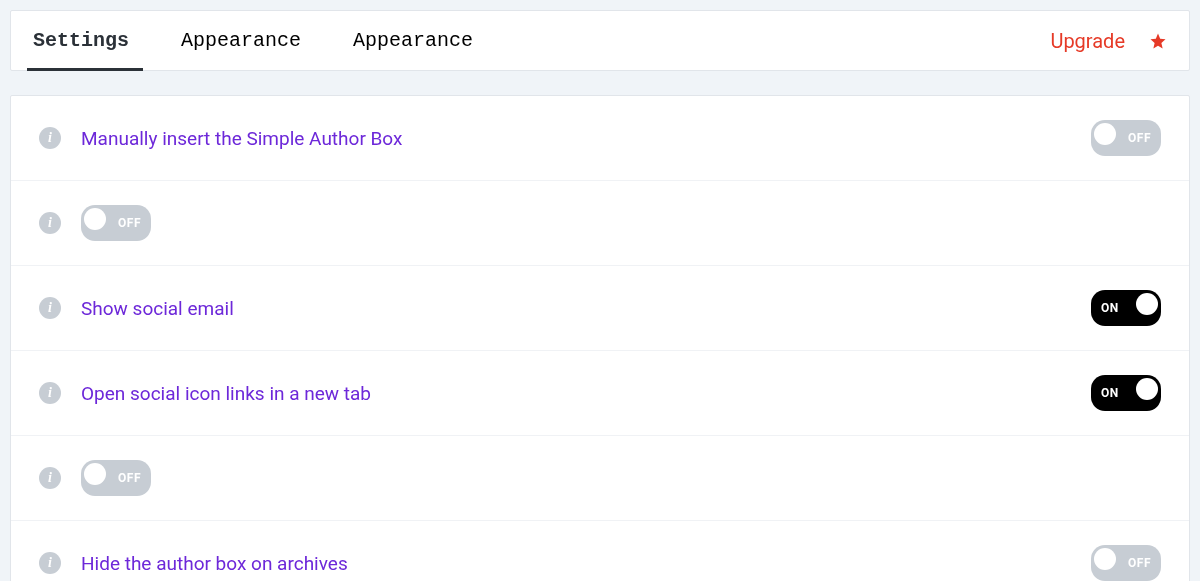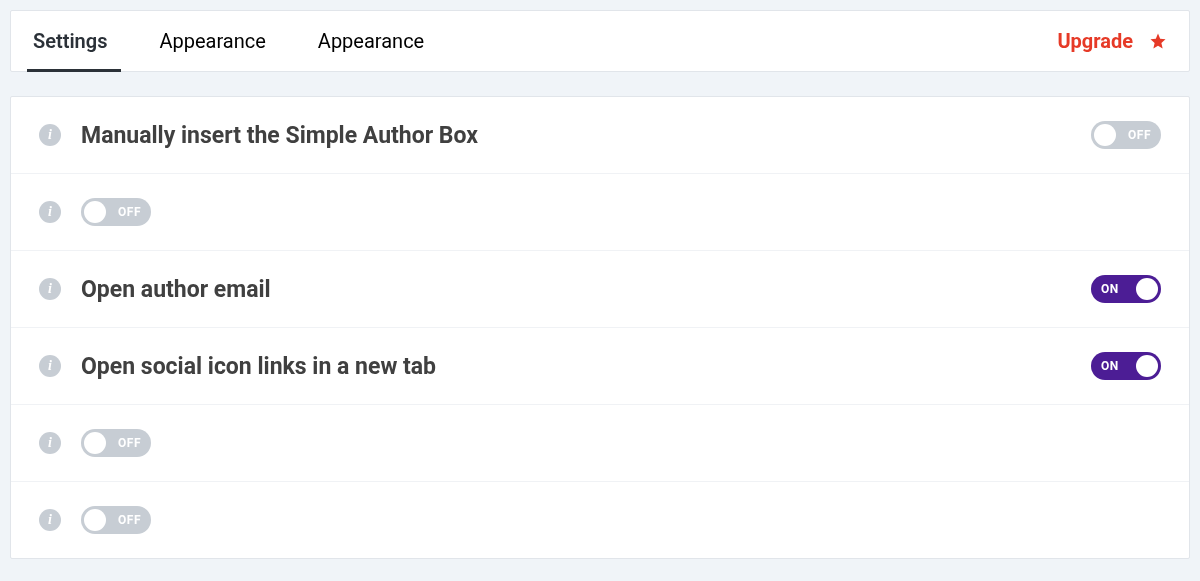--- a/index.html
+++ b/index.html
@@ -20,20 +20,21 @@
       border: 1px solid #e1e5ea;
       border-radius: 2px;
       display: flex;
       align-items: center;
       justify-content: space-between;
       padding: 0 22px 0 0;
     }
     .tabs {
       display: flex;
       align-items: flex-start;
+      font-family: Liberation Mono, monospace;
     }
     .tab {
       padding: 18px 26px 18px 26px;
       font-size: 20px;
       color: #000000;
       cursor: pointer;
       position: relative;
       font-weight: 400;
       white-space: nowrap;
     }
@@ -51,25 +52,25 @@
       height: 3px;
       background: #2b3138;
     }
     .tabs-wrapper .tab:first-child.active::after {
       left: 16px;
       right: 12px;
     }
     .upgrade {
       display: flex;
       align-items: center;
-      gap: 16px;
+      gap: 24px;
       font-size: 20px;
       color: #e63a27;
       cursor: pointer;
-      font-weight: 700;
+      font-weight: 400;
     }
     .upgrade .star-icon {
       color: #e63a27;
       display: inline-flex;
     }
     .upgrade svg { width: 18px; height: 18px; fill: currentColor; }
     
     
     .panel {
       margin-top: 24px;
@@ -98,43 +99,43 @@
       font-style: italic;
       font-weight: 700;
       font-size: 14px;
       margin-right: 20px;
       flex-shrink: 0;
       user-select: none;
     }
     
     .setting-label {
       flex: 1 1 auto;
-      font-size: 23px;
-      font-weight: 700;
-      color: #404040;
+      font-size: 19px;
+      font-weight: 400;
+      color: #6d28d9;
     }
     
     
     .toggle {
       width: 70px;
-      height: 28px;
+      height: 36px;
       border-radius: 14px;
       position: relative;
       cursor: pointer;
       display: inline-flex;
       align-items: center;
       flex-shrink: 0;
     }
     .toggle.off {
       background: #c7cdd4;
       justify-content: flex-end;
       padding-right: 10px;
     }
     .toggle.on {
-      background: #4c1d95;
+      background: #000000;
       justify-content: flex-start;
       padding-left: 10px;
     }
     .toggle .knob {
       position: absolute;
       width: 22px;
       height: 22px;
       background: #fff;
       border-radius: 50%;
       top: 3px;
@@ -181,21 +182,21 @@
   <div class="setting-row">
     <span class="info-icon">i</span>
     <div class="toggle off">
       <span class="state">OFF</span>
       <span class="knob"></span>
     </div>
   </div>
 
   <div class="setting-row">
     <span class="info-icon">i</span>
-    <span class="setting-label">Open author email</span>
+    <span class="setting-label">Show social email</span>
     <div class="toggle on">
       <span class="state">ON</span>
       <span class="knob"></span>
     </div>
   </div>
 
   <div class="setting-row">
     <span class="info-icon">i</span>
     <span class="setting-label">Open social icon links in a new tab</span>
     <div class="toggle on">
@@ -207,19 +208,20 @@
   <div class="setting-row">
     <span class="info-icon">i</span>
     <div class="toggle off">
       <span class="state">OFF</span>
       <span class="knob"></span>
     </div>
   </div>
 
   <div class="setting-row">
     <span class="info-icon">i</span>
+    <span class="setting-label">Hide the author box on archives</span>
     <div class="toggle off">
       <span class="state">OFF</span>
       <span class="knob"></span>
     </div>
   </div>
 
 </div>
 
 </body></html>

